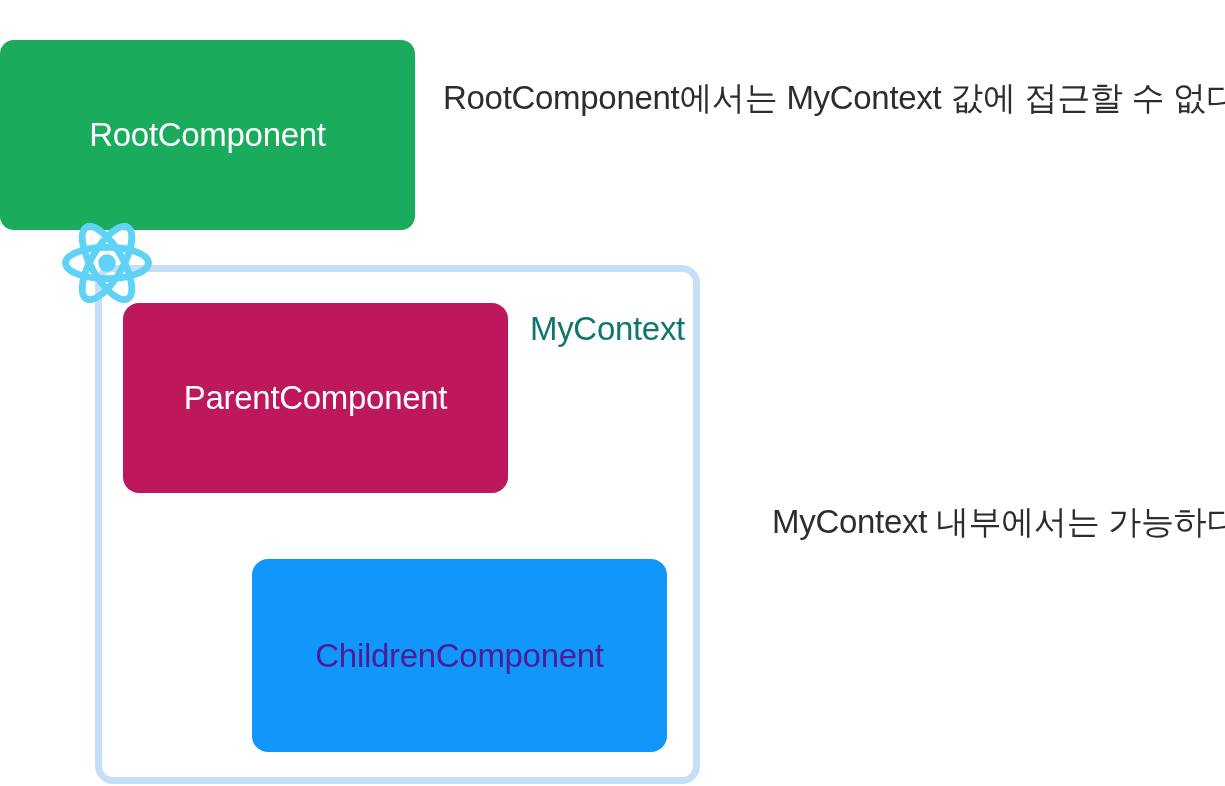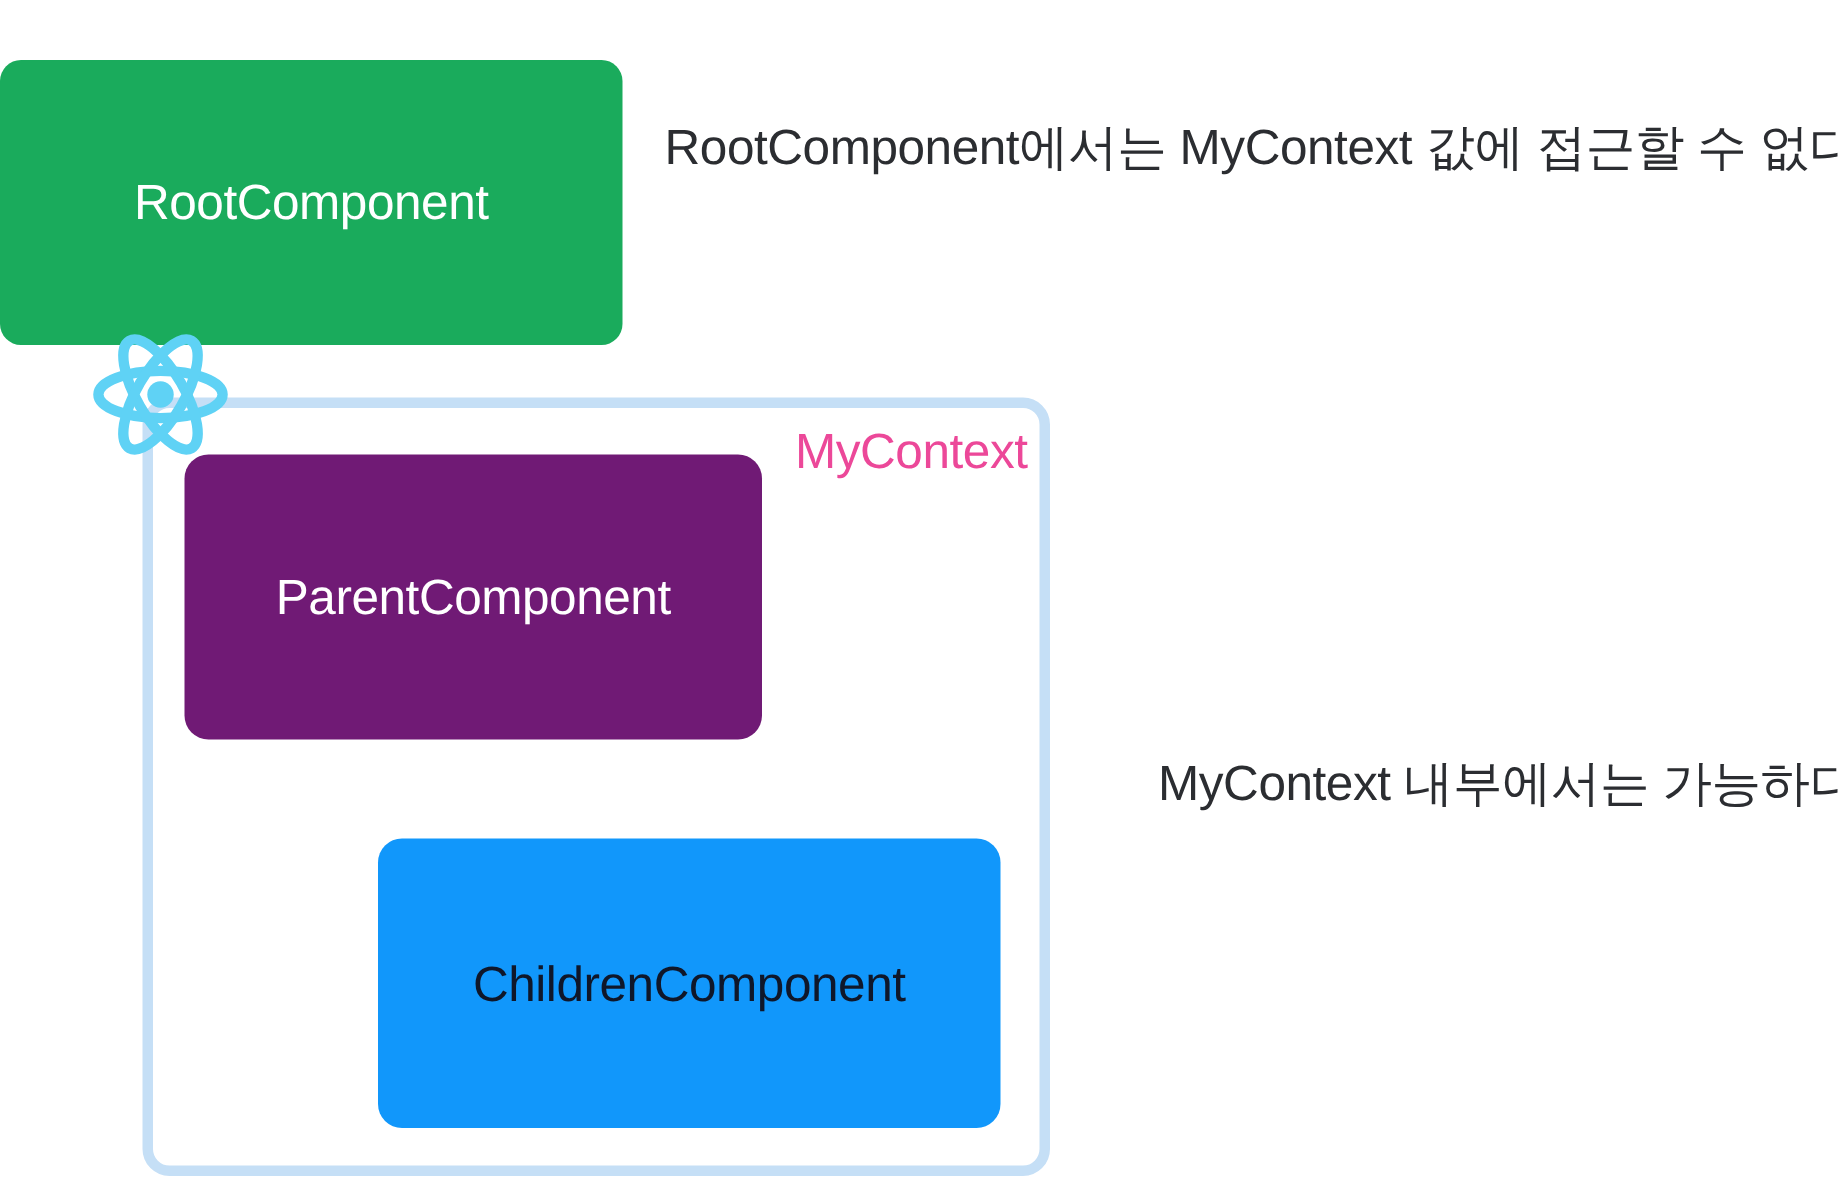--- a/index.html
+++ b/index.html
@@ -93,27 +93,27 @@
 <div>
 
   <div id="root-box" class="component-box" style="background-color: rgb(26, 171, 92); color: rgb(255, 255, 255);">
     <span>RootComponent</span>
   </div>
 
   <div id="annotation-root" class="annotation" style="color: rgb(43, 45, 49);">RootComponent에서는 MyContext 값에 접근할 수 없다.</div>
 
   <div class="context-container" style="border-color: rgb(197, 223, 246);">
 
-    <span class="context-label" style="color: #ec4899;">MyContext</span>
+    <span class="context-label" style="color: #0f766e; margin-top: 28px;">MyContext</span>
 
-    <div id="parent-box" class="component-box" style="background-color: #701a75; color: rgb(255, 255, 255); justify-content: center;">
+    <div id="parent-box" class="component-box" style="background-color: #be185d; color: rgb(255, 255, 255); justify-content: center;">
       <span>ParentComponent</span>
     </div>
 
-    <div id="children-box" class="component-box" style="background-color: rgb(17, 151, 251); color: #0f172a;">
+    <div id="children-box" class="component-box" style="background-color: rgb(17, 151, 251); color: #4c1d95;">
       <span>ChildrenComponent</span>
     </div>
   </div>
 
   <svg class="react-logo" viewBox="-12 -12 24 24">
     <g fill="none" stroke-width="1.8" style="stroke: rgb(95, 210, 245);">
       <ellipse rx="10.8" ry="4.1"></ellipse>
       <ellipse rx="10.8" ry="4.1" transform="rotate(60)"></ellipse>
       <ellipse rx="10.8" ry="4.1" transform="rotate(120)"></ellipse>
     </g>

